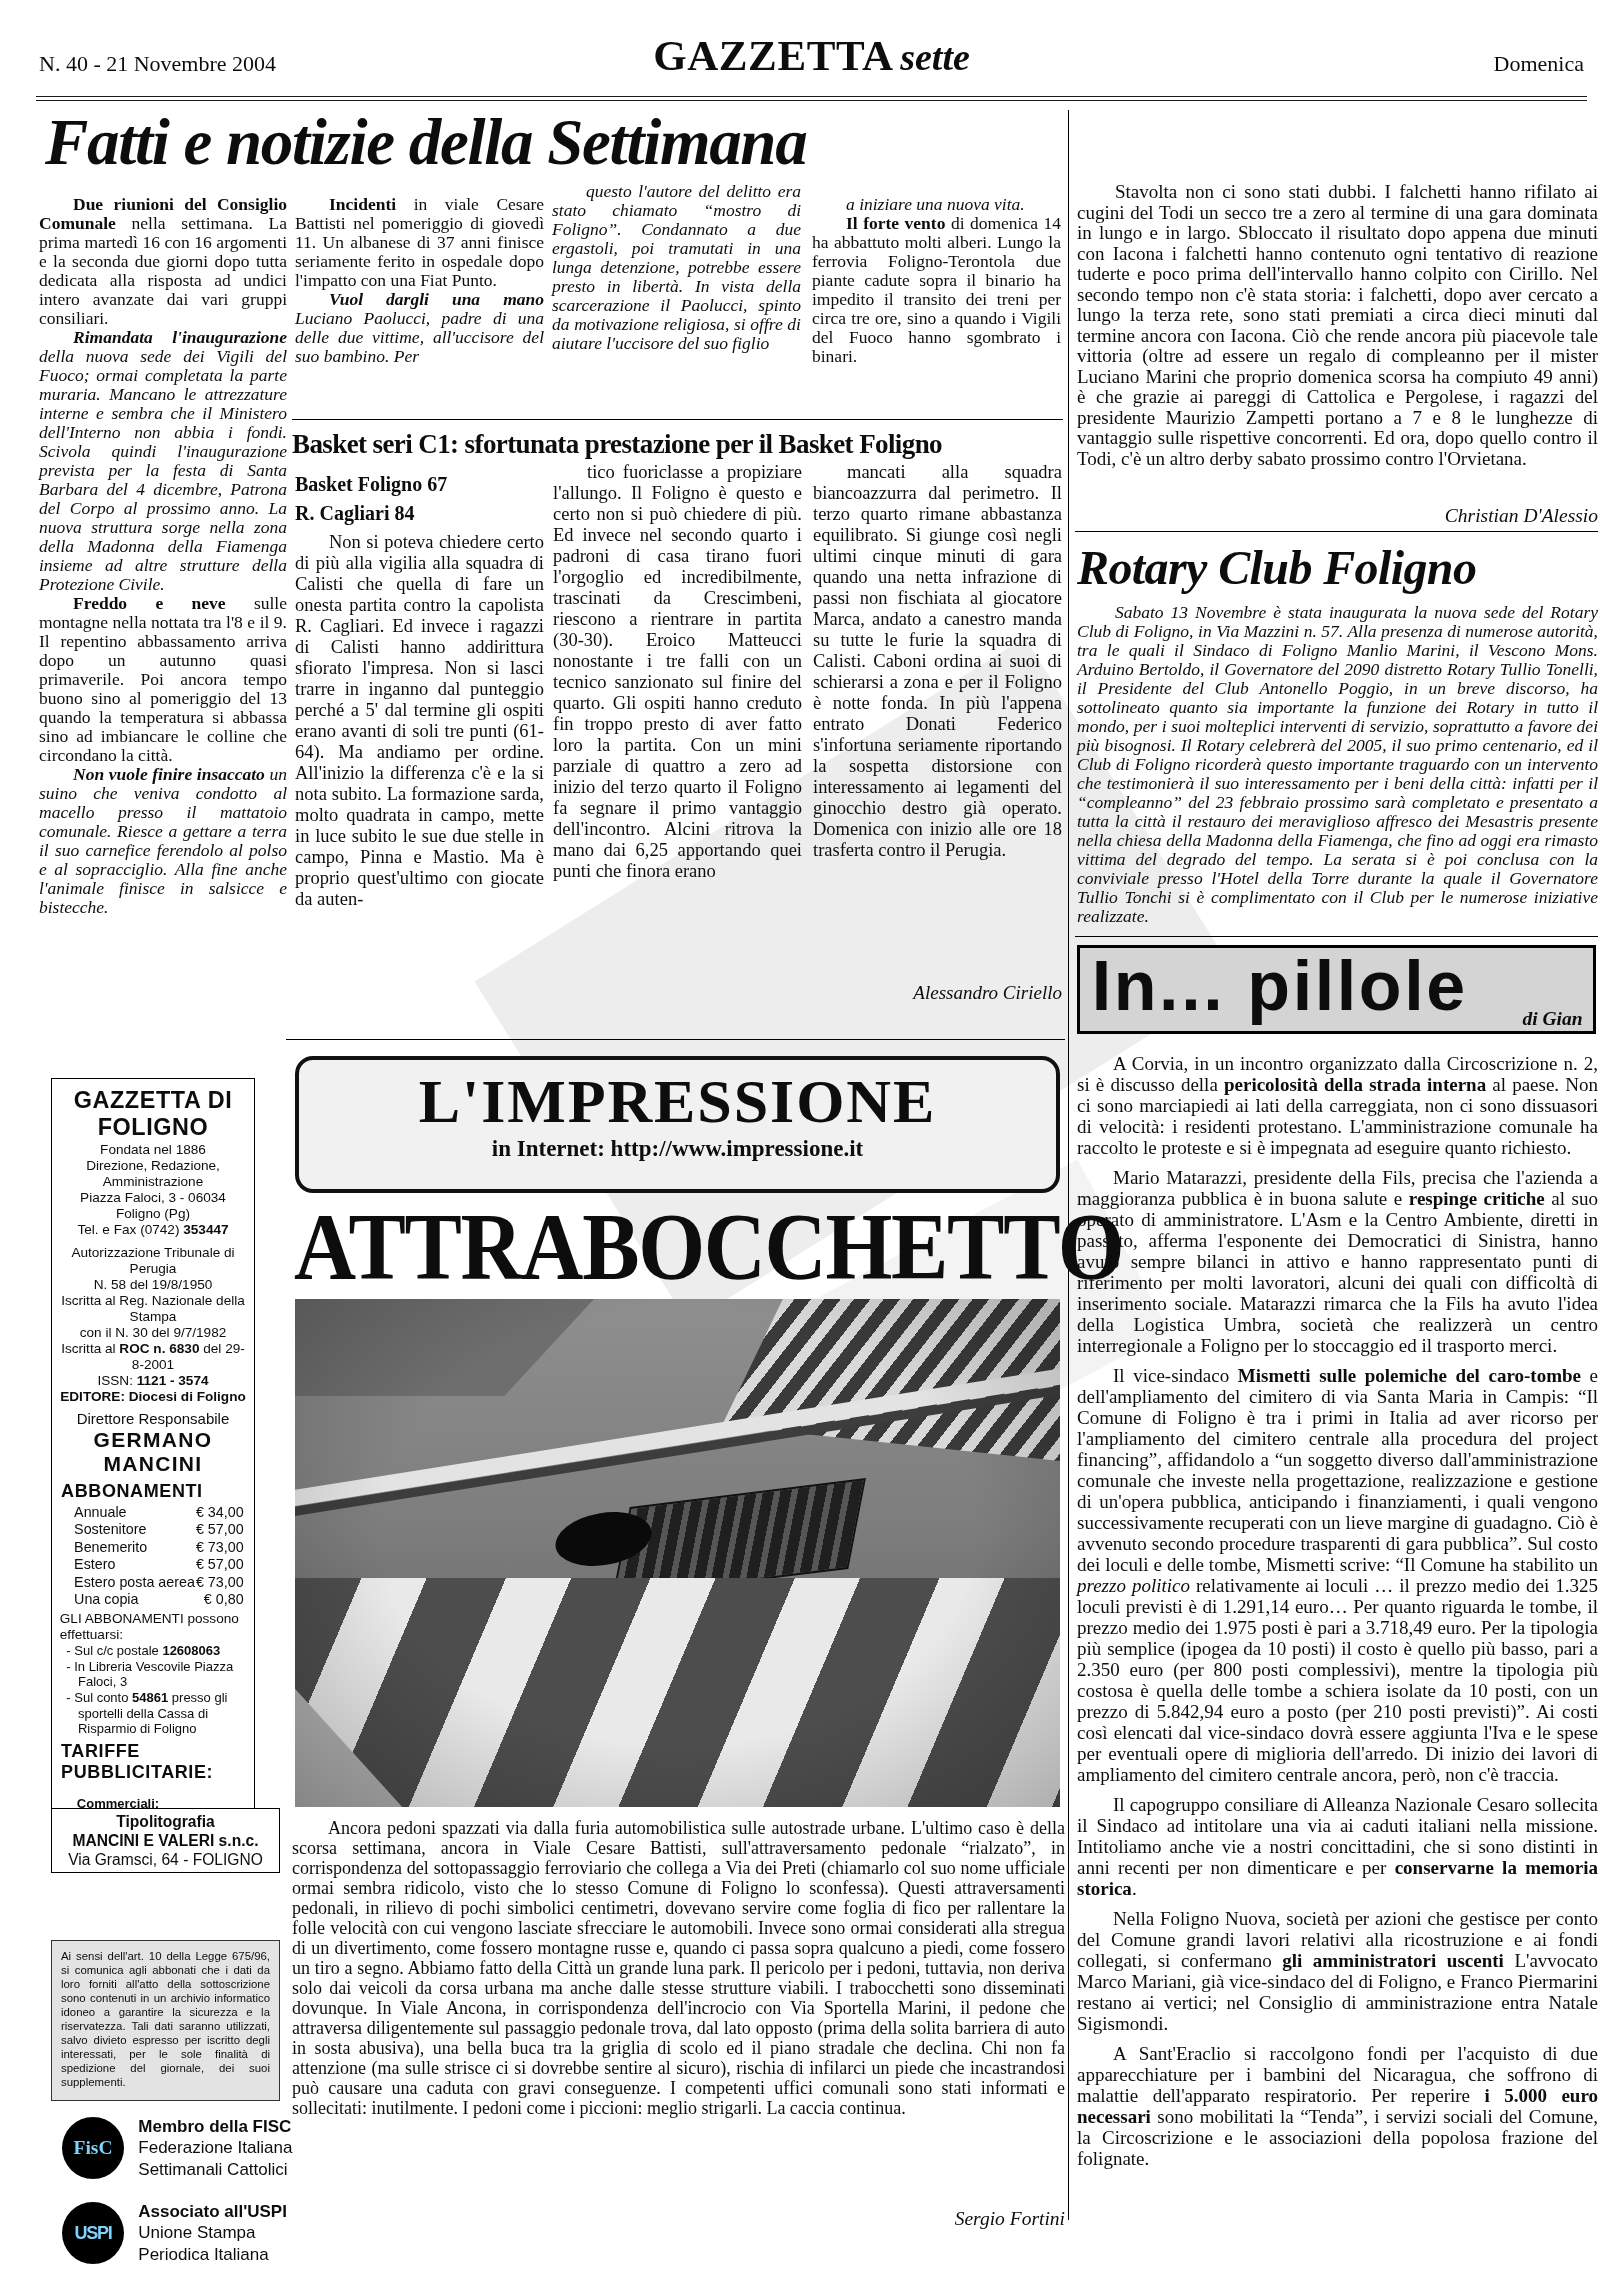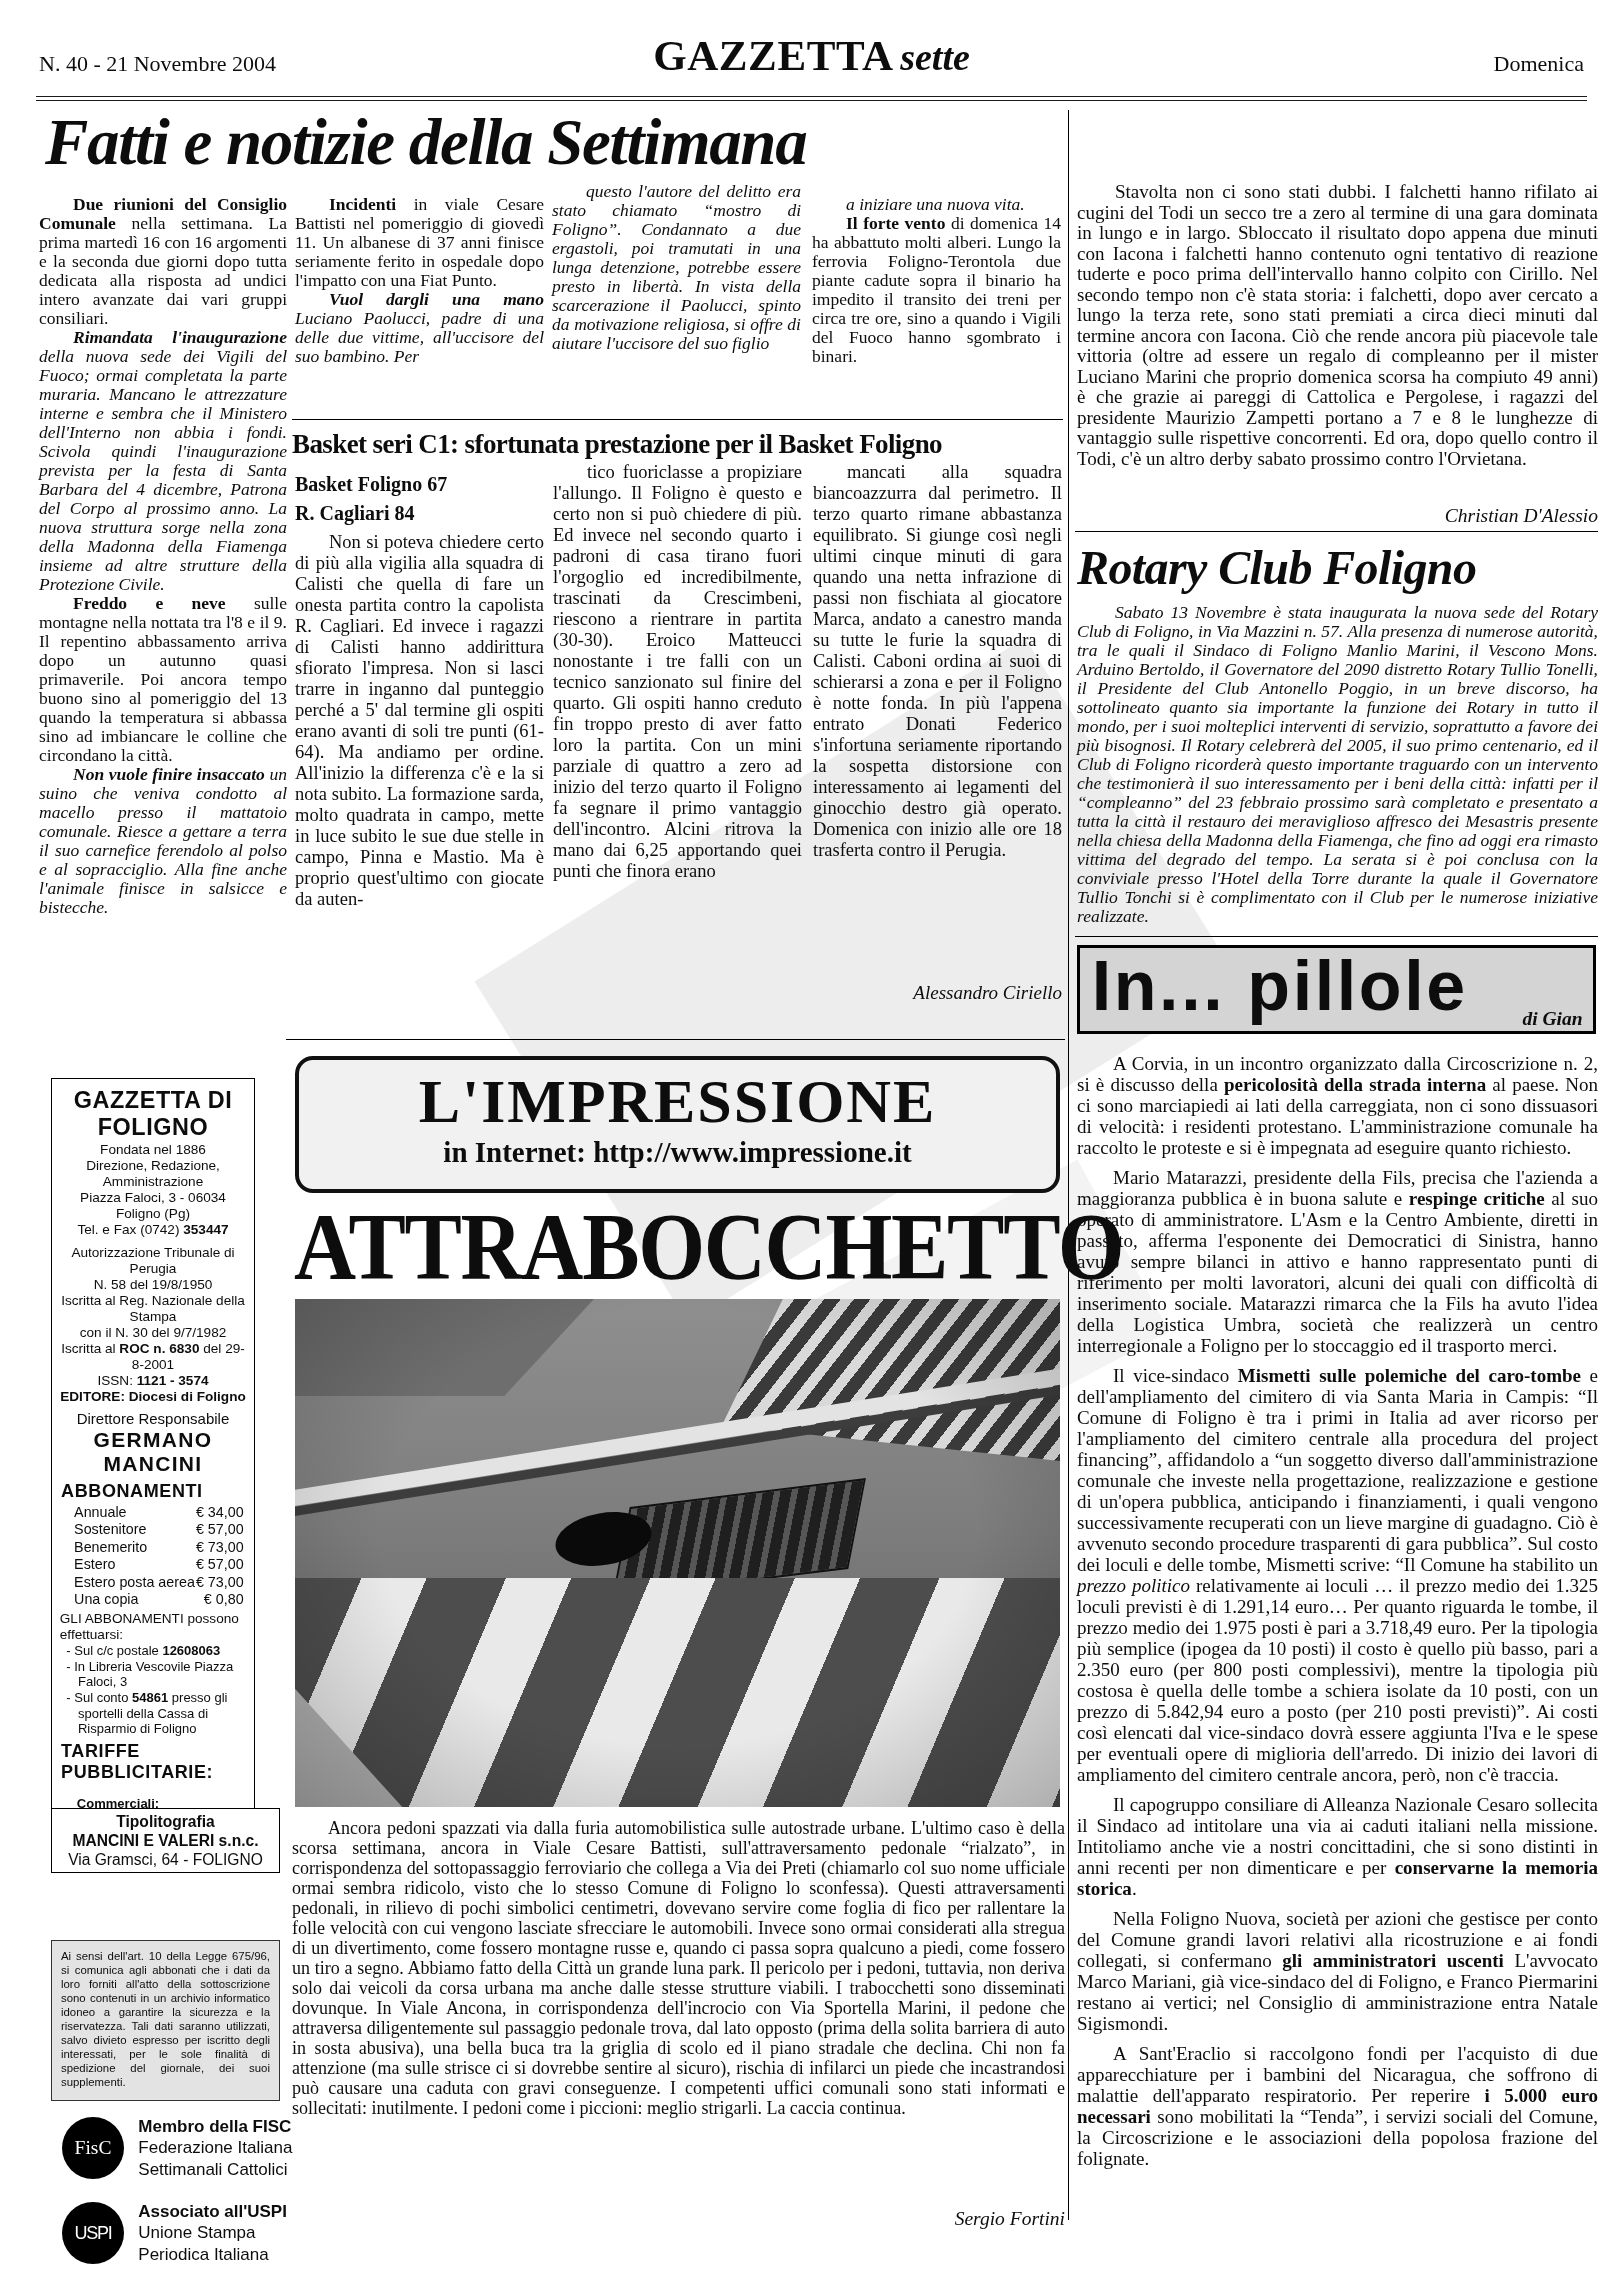--- a/index.html
+++ b/index.html
@@ -41,41 +41,41 @@
   .pillole-body{font-size:19px;line-height:21px;}
   .pillole-body .para{margin:0 0 9px 0;text-indent:36px;}
 
   .basket-title{font-size:27px;font-weight:700;letter-spacing:-0.6px;white-space:nowrap;}
   .score{font-size:20px;font-weight:700;line-height:27px;}
   .bcol{font-size:18.5px;line-height:21px;}
   .b-byline{font-size:19px;font-style:italic;}
 
   .ad-box{background:#f1f1f1;border:4.5px solid #111;border-radius:18px;}
   .ad-logo{font-size:62px;font-weight:700;letter-spacing:1.9px;line-height:1;}
-  .ad-url{font-size:29px;font-weight:700;}
+  .ad-url{font-size:23px;font-weight:700;}
   .attra{font-size:86px;font-weight:700;letter-spacing:-1.3px;line-height:1;transform:scale(1,1.1);transform-origin:top left;white-space:nowrap;}
 
   .bottom-article{font-size:18px;line-height:20px;}
   .bottom-byline{font-size:19.5px;font-style:italic;}
 
   .sb-box{border:1.9px solid #000;background:#fff;}
   .sb-title{font-size:23.4px;font-weight:700;letter-spacing:0.6px;text-align:center;margin:2.6px 0 1.3px 0;}
   .sb-line{font-size:13.6px;line-height:16px;text-align:center;margin:0;}
   .sb-gap{height:6.5px;}
   .sb-dirlabel{font-size:15px;font-weight:400;text-align:center;margin-top:5.2px;}
   .sb-dirname{font-size:21px;font-weight:700;letter-spacing:1.3px;text-align:center;margin:1.3px 0 5.2px 0;}
   .sb-head{font-size:18px;font-weight:700;text-align:left;margin:3.9px 0 1.3px 1.3px;letter-spacing:0.6px;}
   .sb-row{display:flex;justify-content:space-between;font-size:14.3px;line-height:17.5px;padding:0 2.6px 0 14.3px;}
   .sb-note{font-size:13.6px;line-height:16px;text-align:left;margin-top:2.6px;}
   .sb-bullet{font-size:13px;line-height:15.6px;text-align:left;margin:0 0 0 6.5px;padding-left:11.7px;text-indent:-11.7px;}
   .sb-tar{font-size:13px;line-height:15.6px;text-align:left;margin-left:17px;}
   .tipo-line{font-size:15.6px;line-height:19px;text-align:center;margin:0;}
   .privacy-box{border:1.3px solid #333;background:#e3e3e3;}
   .privacy-text{font-size:11.4px;line-height:14px;}
-  .mem-circle{width:62px;height:62px;border-radius:50%;background:#000;color:#ffffff;display:flex;align-items:center;justify-content:center;font-weight:400;}
+  .mem-circle{width:62px;height:62px;border-radius:50%;background:#000;color:#7dd3fc;display:flex;align-items:center;justify-content:center;font-weight:700;}
   .mem-line{font-size:17px;line-height:21.4px;margin:0;}
 
   .photo{overflow:hidden;background:linear-gradient(180deg,#8f8f8f 0%,#7d7d7d 45%,#5a5a5a 100%);}
   .ph{position:absolute;}
   .watermark{position:absolute;background:#bdbdbd;opacity:0.28;}
   .z2{z-index:2;}
 </style>
 </head>
 <body>
 

